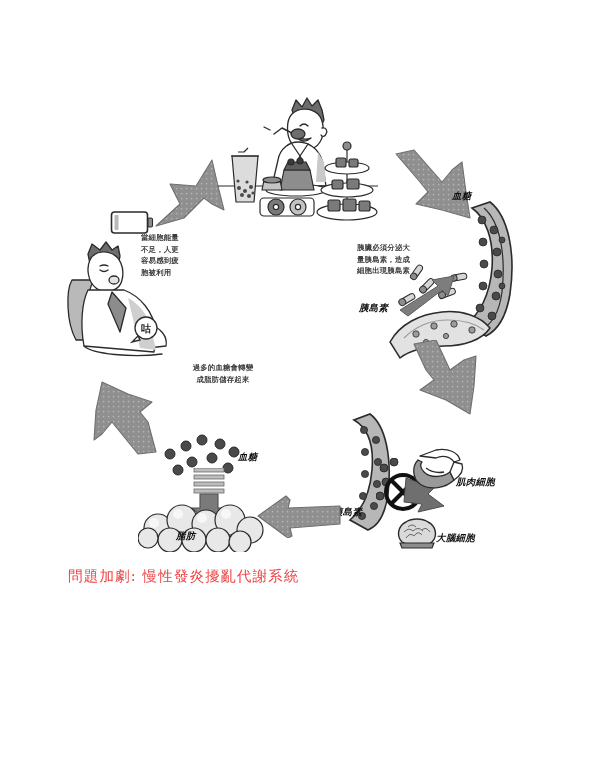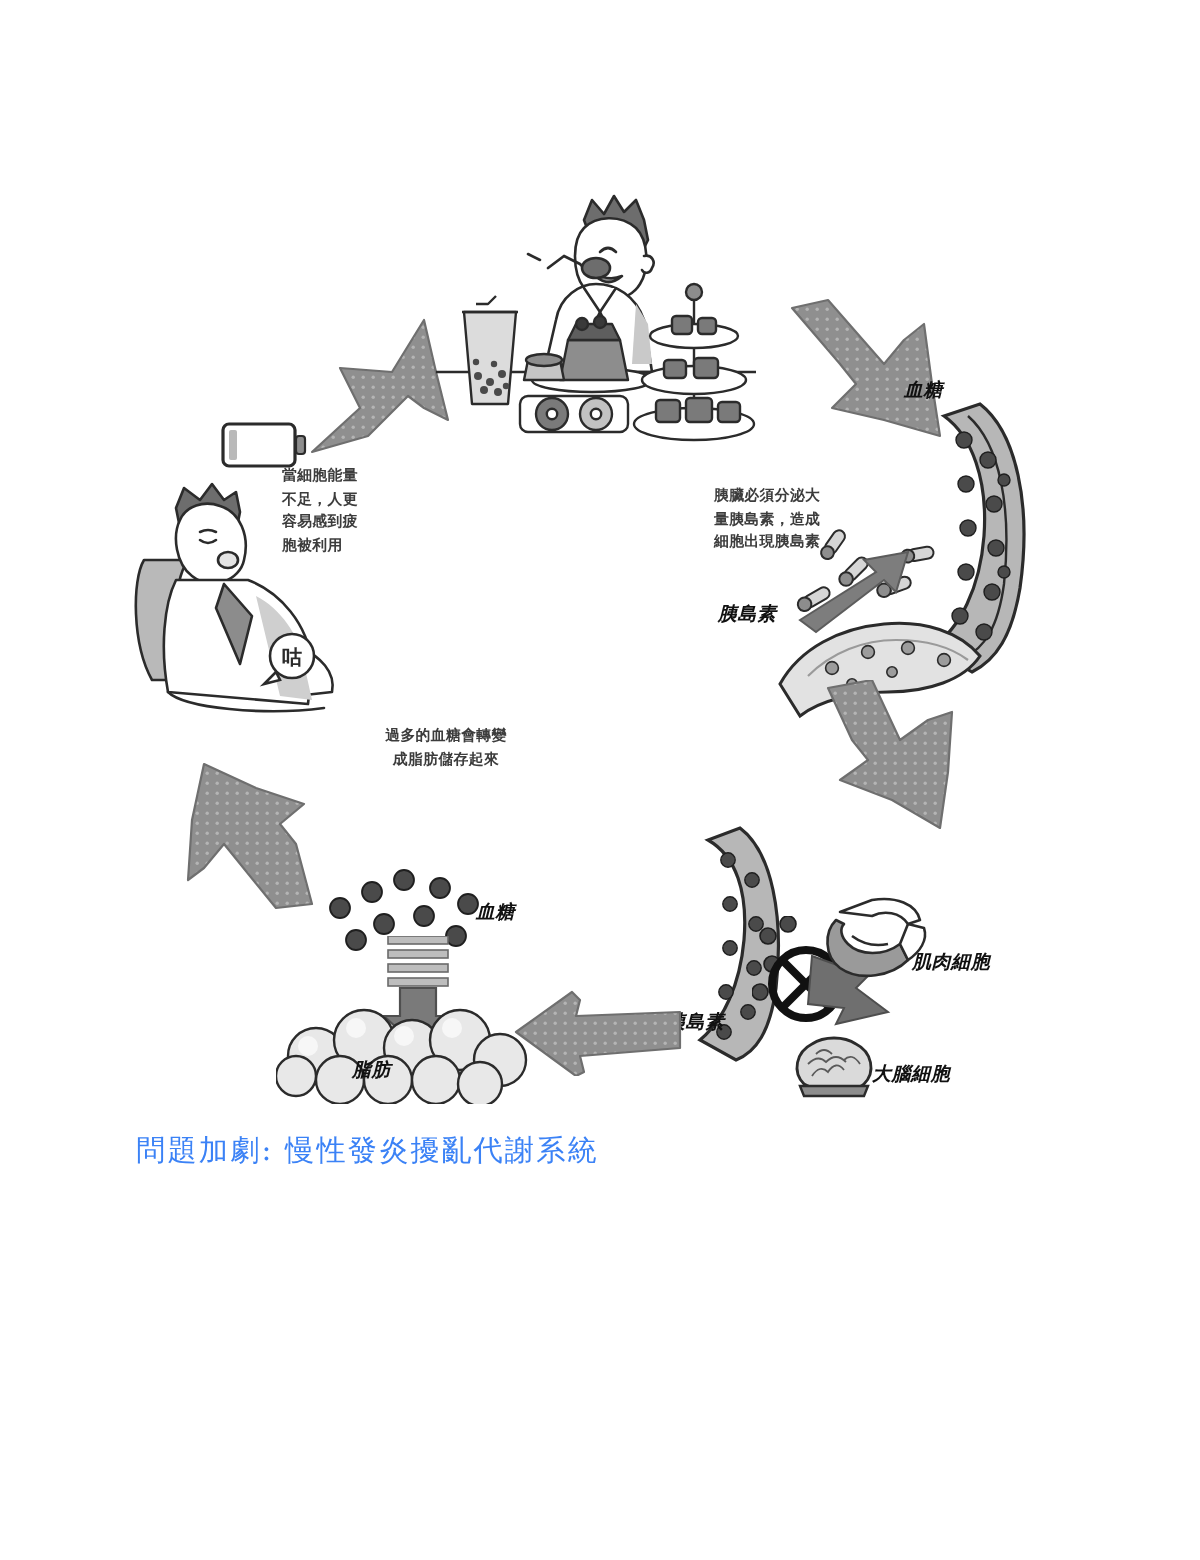--- a/index.html
+++ b/index.html
@@ -70,21 +70,21 @@
   
   #prose {
     position: absolute;
     left: 68px;
     top: 565px;
     width: 466px;
   }
   #heading {
     font-size: 14.6px;
     line-height: 22px;
-    color: #3b82f6;
+    color: #ef4444;
     letter-spacing: 1.1px;
     font-family: "DejaVu Serif", "Liberation Serif", serif;
     margin: 0 0 30px 0;
     font-weight: 400;
     white-space: nowrap;
   }
   #paragraph {
     font-size: 14.2px;
     line-height: 30px;
     color: #1b1b1b;

